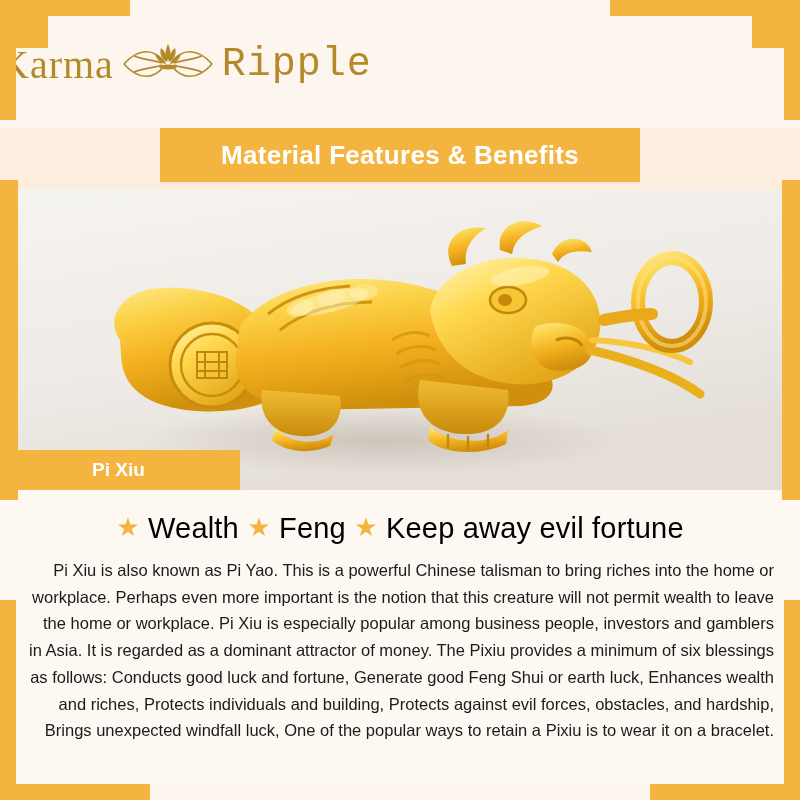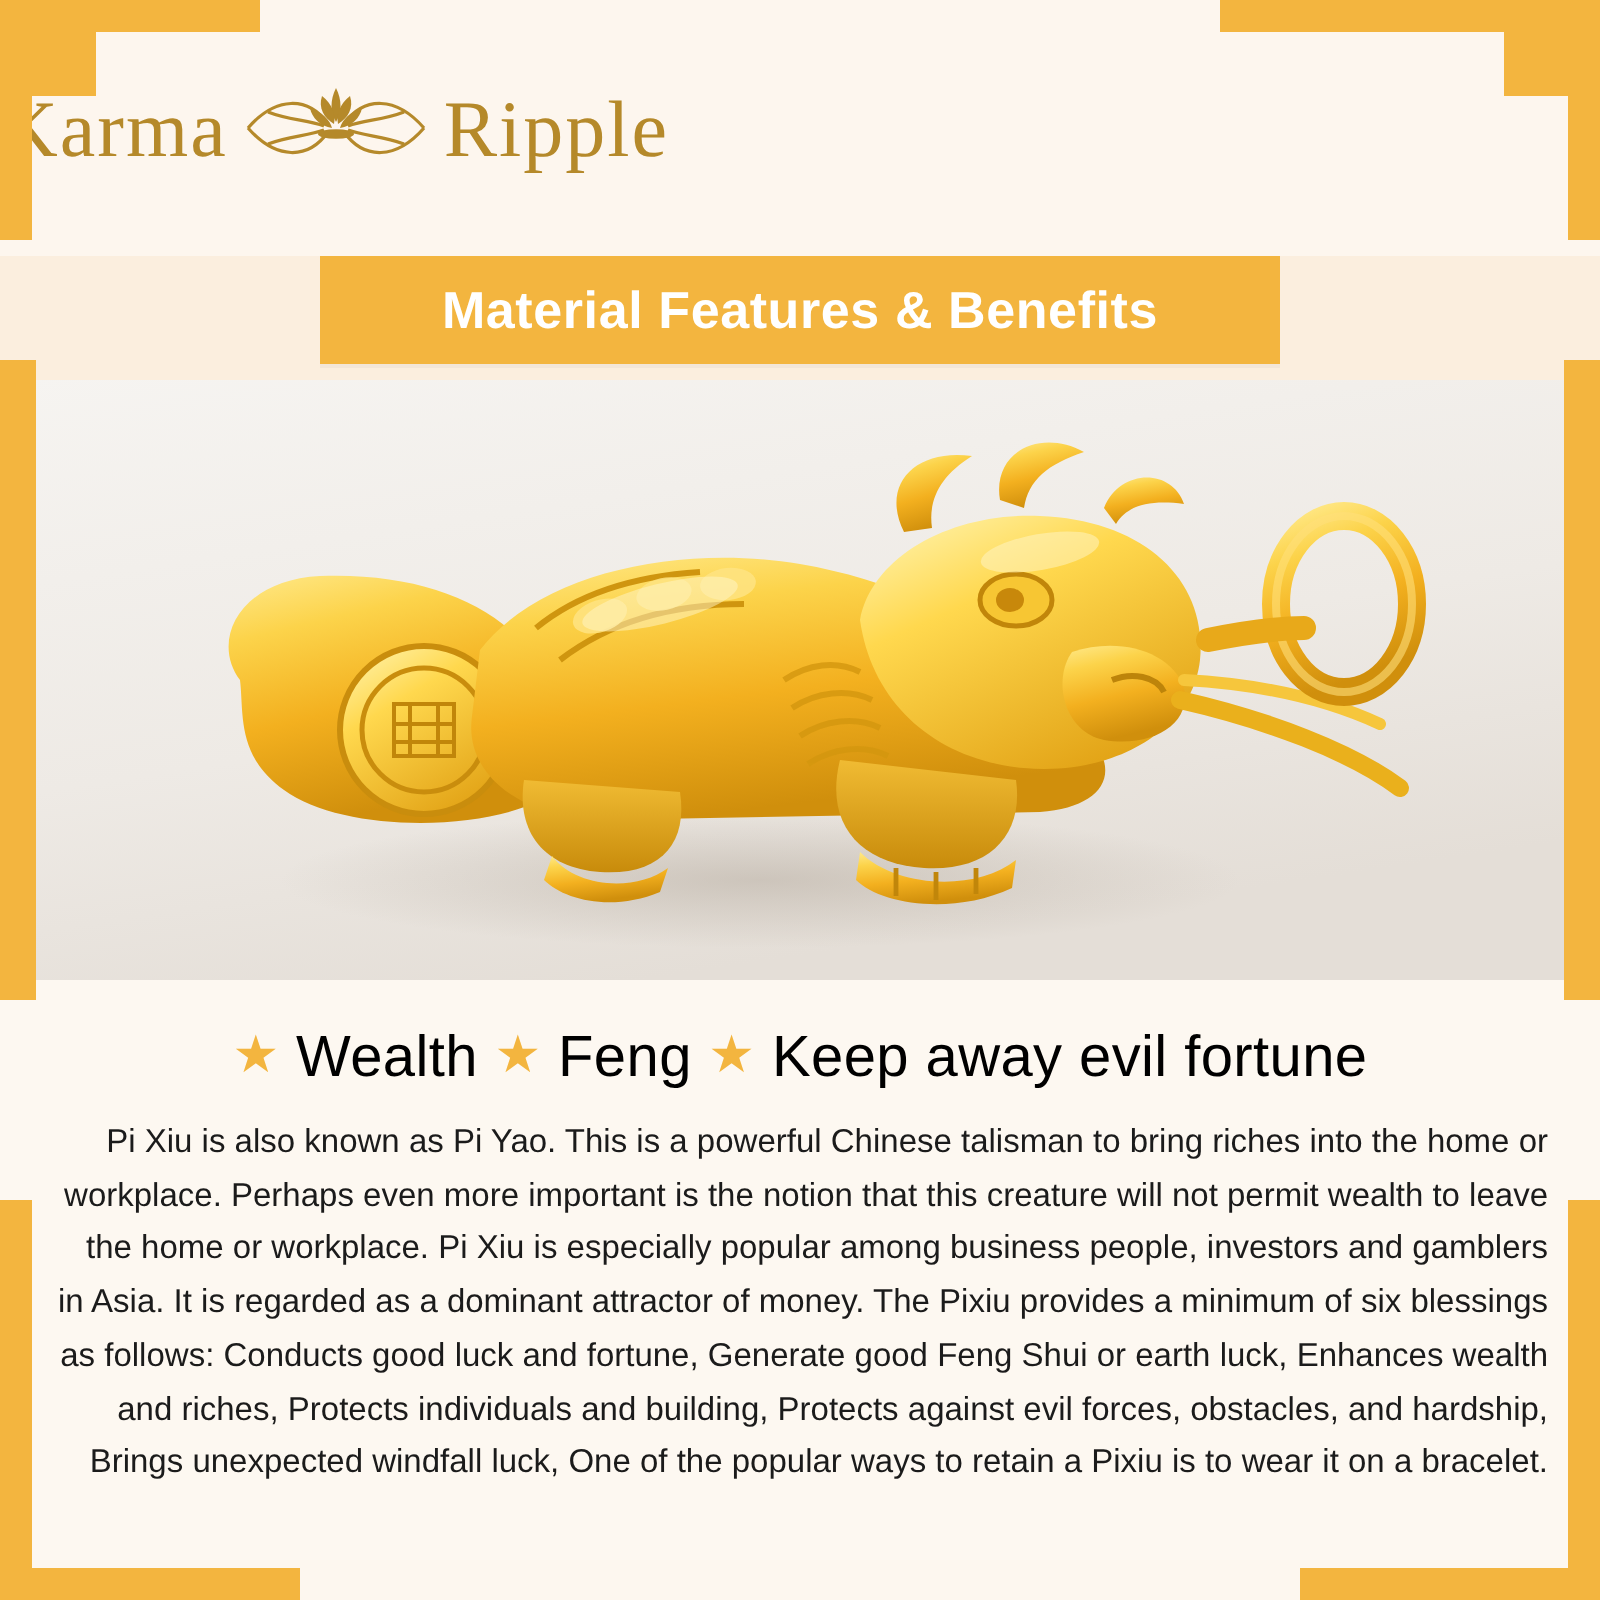--- a/index.html
+++ b/index.html
@@ -73,21 +73,21 @@
     color: #b58a27;
     white-space: nowrap;
   }
   .logo-word {
     font-family: "Liberation Serif", serif;
     font-size: 40px;
     letter-spacing: 1px;
     color: #b5892a;
   }
   .logo-word-right {
-    font-family: Liberation Serif, serif;
+    font-family: Liberation Mono, monospace;
     font-size: 40px;
     letter-spacing: 1px;
     color: #b5892a;
   }
   .logo-mark {
     position: relative;
     width: 96px;
     height: 52px;
     flex: none;
   }
@@ -321,20 +321,23 @@
       <ellipse cx="672" cy="112" rx="34" ry="44" fill="none" stroke="url(#goldBody)" stroke-width="14"></ellipse>
       <ellipse cx="672" cy="112" rx="34" ry="44" fill="none" stroke="#ffe07a" stroke-width="4" opacity="0.6"></ellipse>
       <path d="M604 130 C 624 126, 642 124, 652 124" fill="none" stroke="#e8a91a" stroke-width="12" stroke-linecap="round"></path>
 
       <g fill="#fff6c9" opacity="0.5">
         <ellipse cx="330" cy="112" rx="40" ry="10" transform="rotate(-14 330 112)"></ellipse>
         <ellipse cx="520" cy="86" rx="30" ry="9" transform="rotate(-10 520 86)"></ellipse>
       </g>
     </svg>
 
+    <div class="caption-tab">
+      <span>Pi Xiu</span>
+    </div>
   </div>
 
   <div class="content">
     <div class="benefits">
       <span class="star">★</span>
       <span class="bitem">Wealth</span>
       <span class="star">★</span>
       <span class="bitem">Feng</span>
       <span class="star">★</span>
       <span class="bitem">Keep away evil fortune</span>

